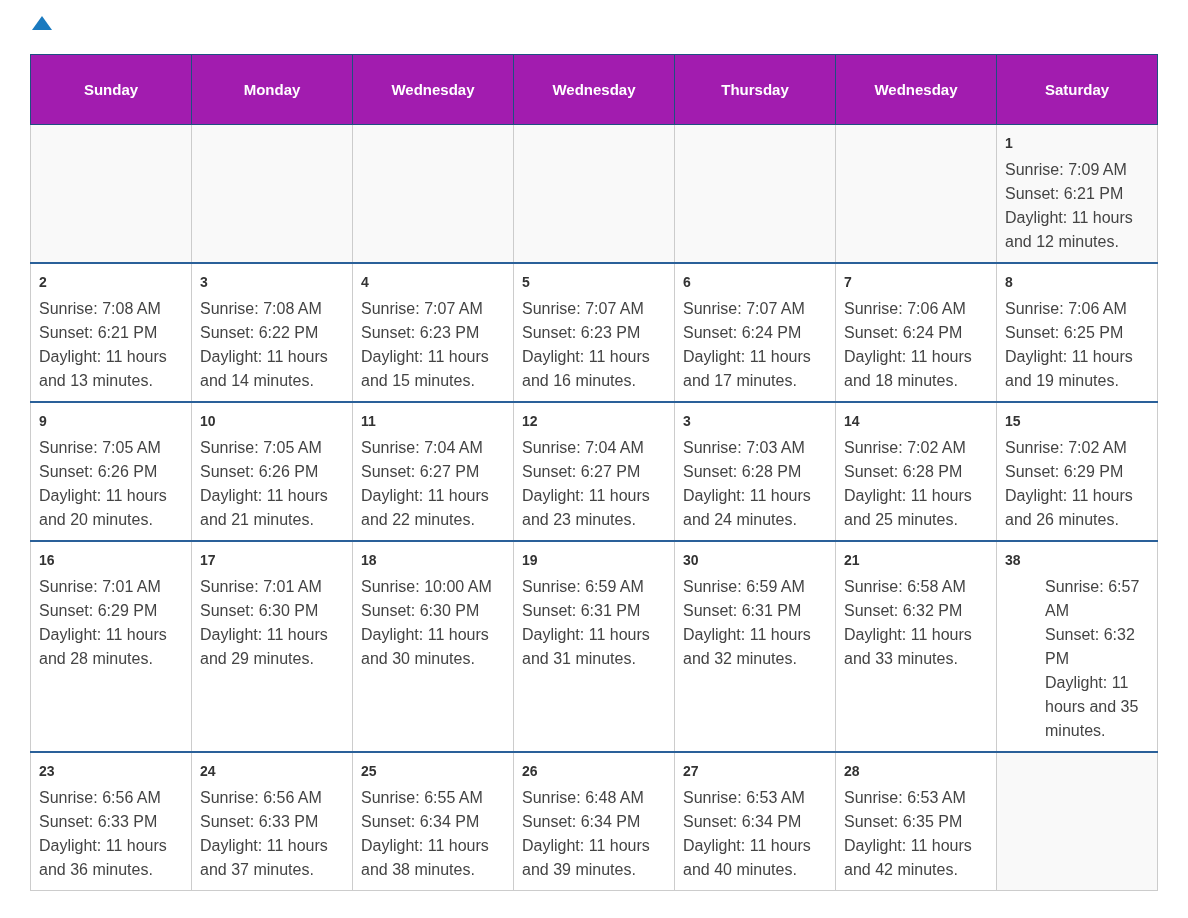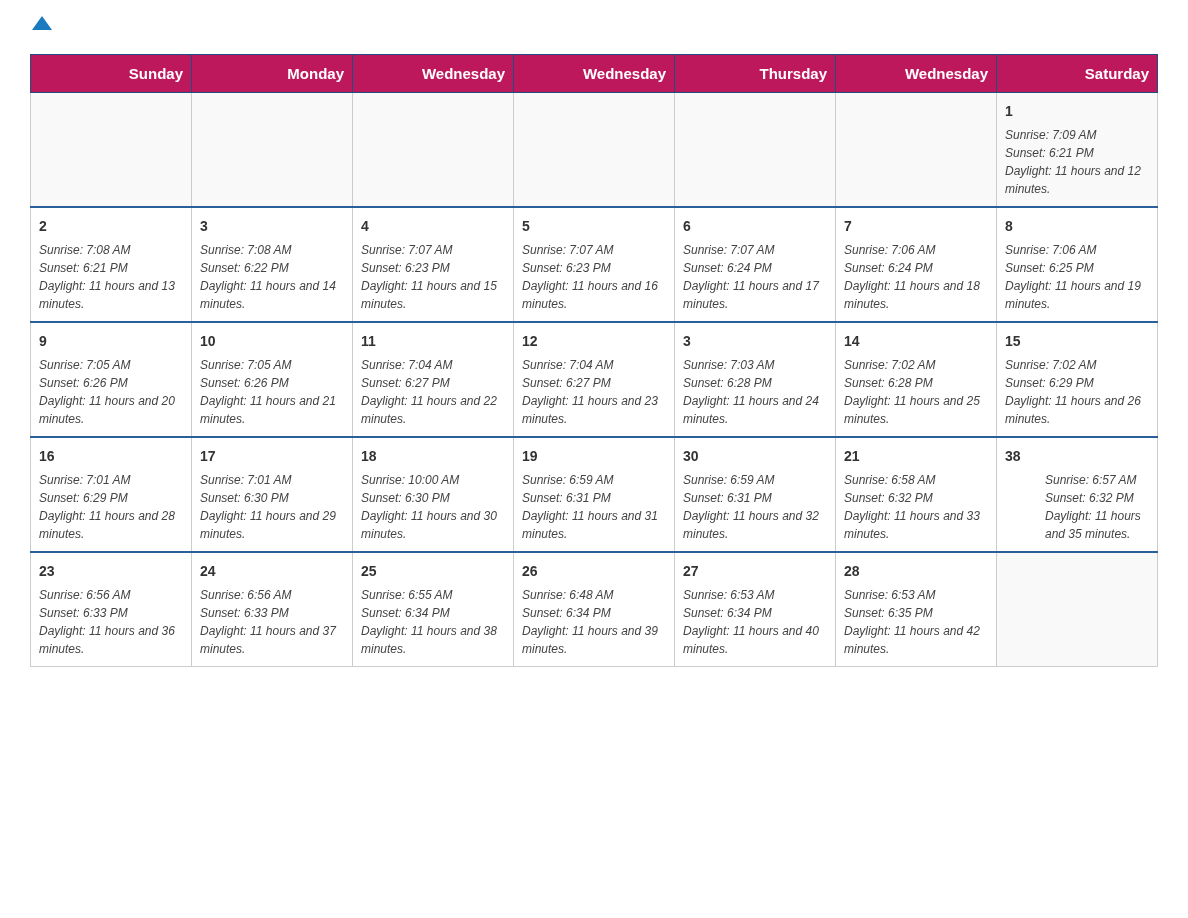--- a/index.html
+++ b/index.html
@@ -57,24 +57,24 @@
       font-size: 20px;
       font-weight: normal;
       color: #555;
     }
     .calendar {
       width: 100%;
       border-collapse: collapse;
       border: 1px solid #ccc;
     }
     .calendar th {
-      background-color: #be185d;
+      background-color: #a21caf;
       color: #fff;
-      padding: 10px 8px;
-      text-align: right;
+      padding: 26px 8px;
+      text-align: center;
       font-size: 15px;
       border: 1px solid #1e4f80;
     }
     .calendar td {
       vertical-align: top;
       padding: 8px;
       border: 1px solid #ccc;
       width: 14.28%;
       font-size: 12px;
       line-height: 1.5;
@@ -83,22 +83,21 @@
       background: #f9f9f9;
     }
     .day-number {
       font-size: 14px;
       font-weight: bold;
       display: block;
       margin-bottom: 4px;
     }
     .day-info {
       color: #444;
-      font-size: 12px;
-      font-style: italic;
+      font-size: 16px;
     }
     .empty-cell {
       background: #f9f9f9;
     }
     .row-border td {
       border-top: 2px solid #2a6099;
     }
   </style>
 </head>
 <body>

